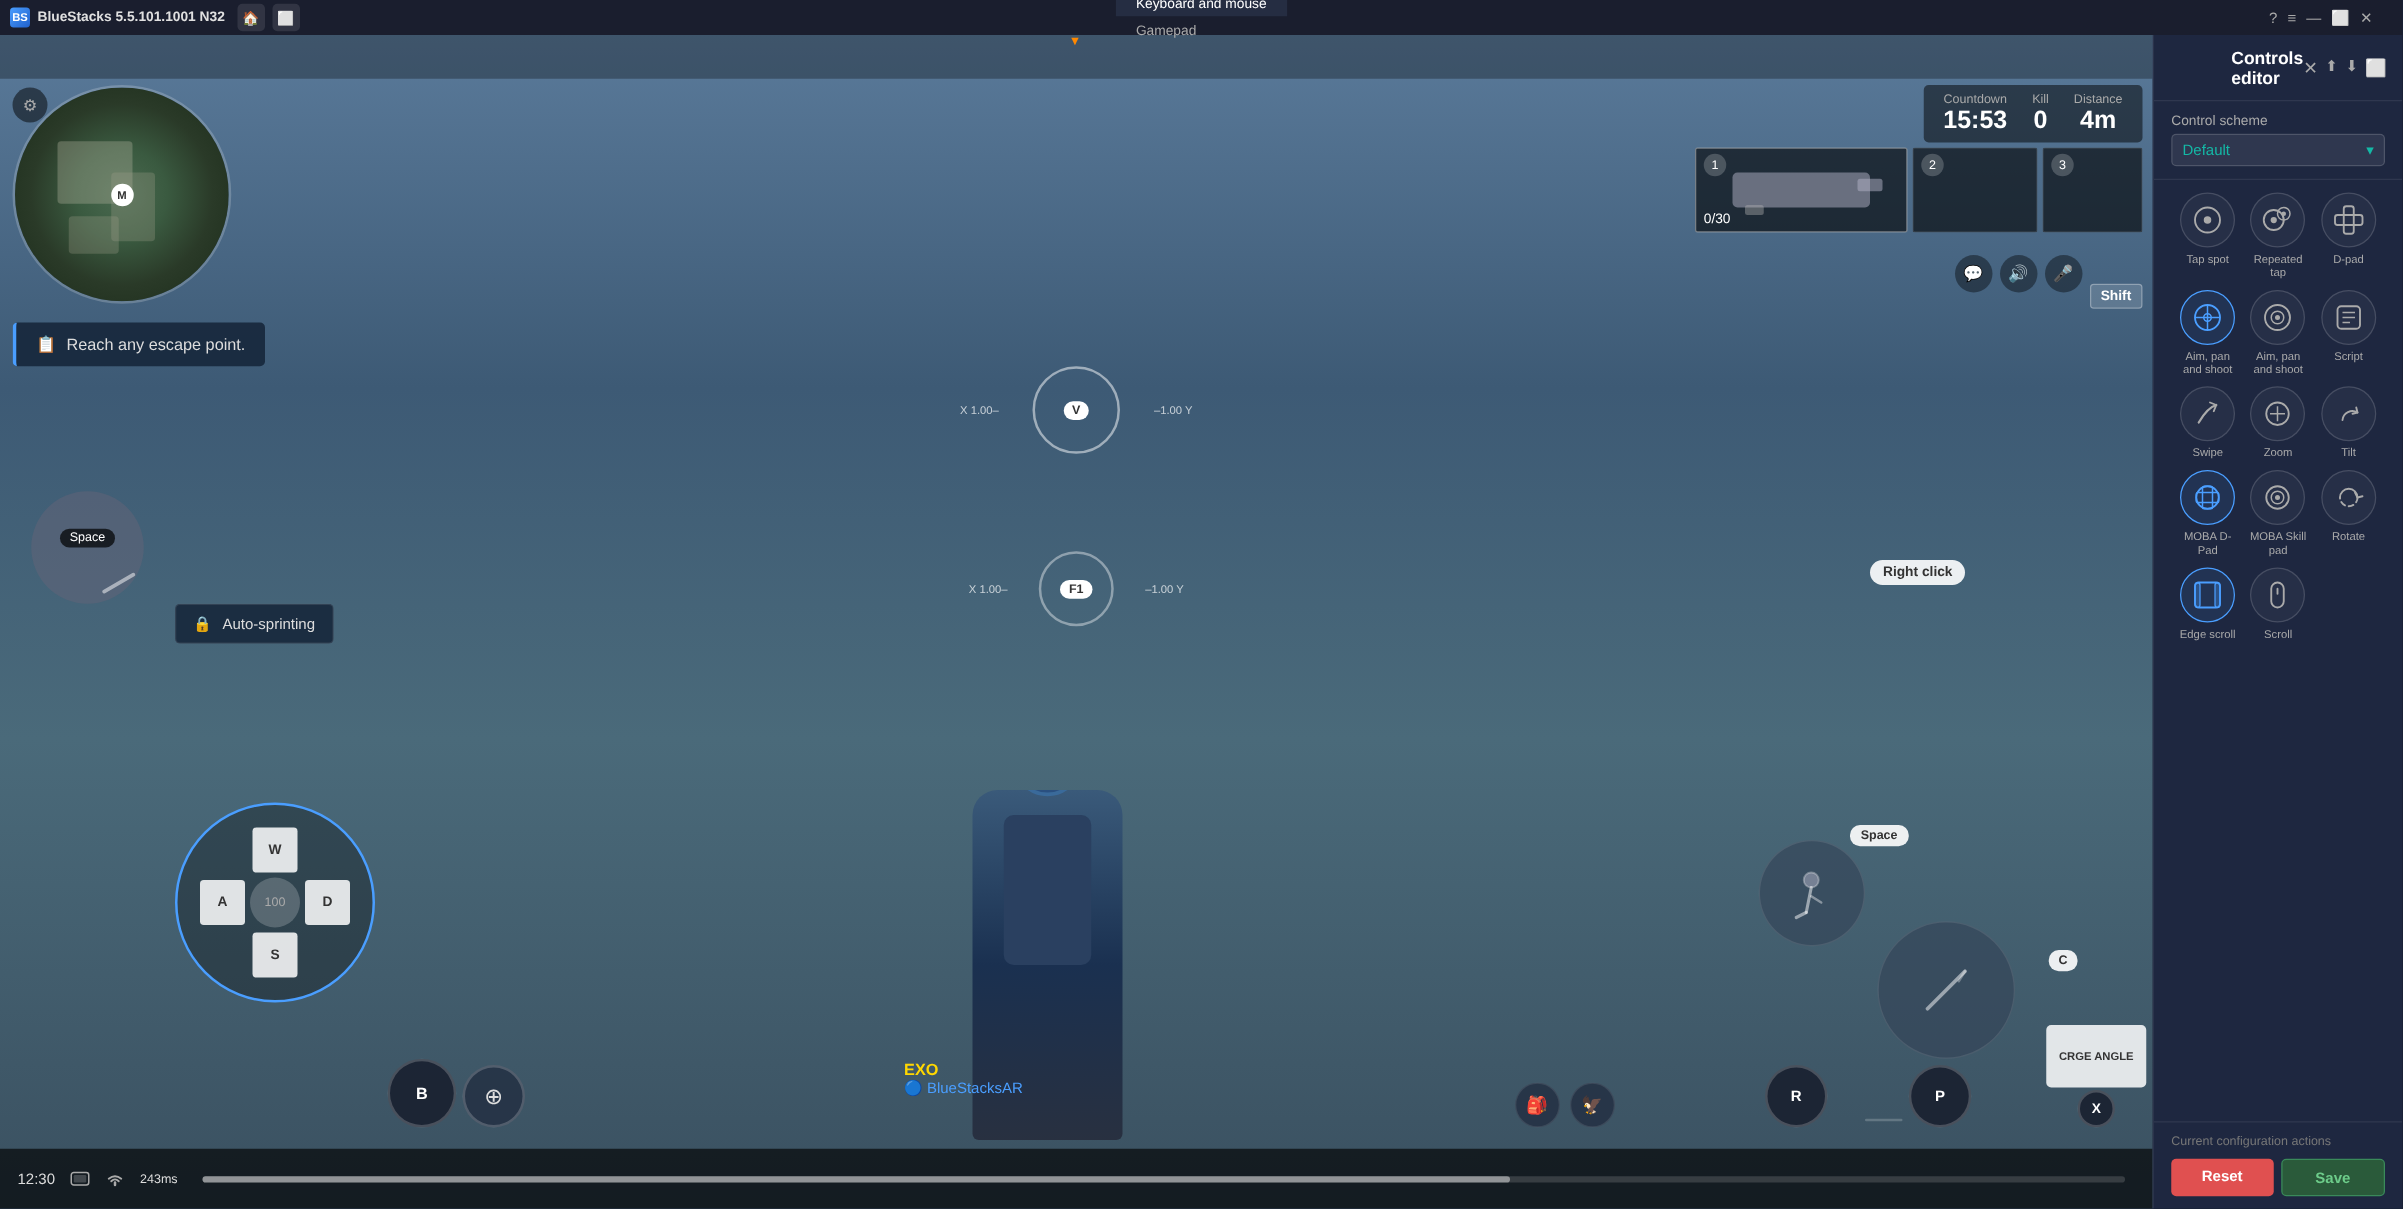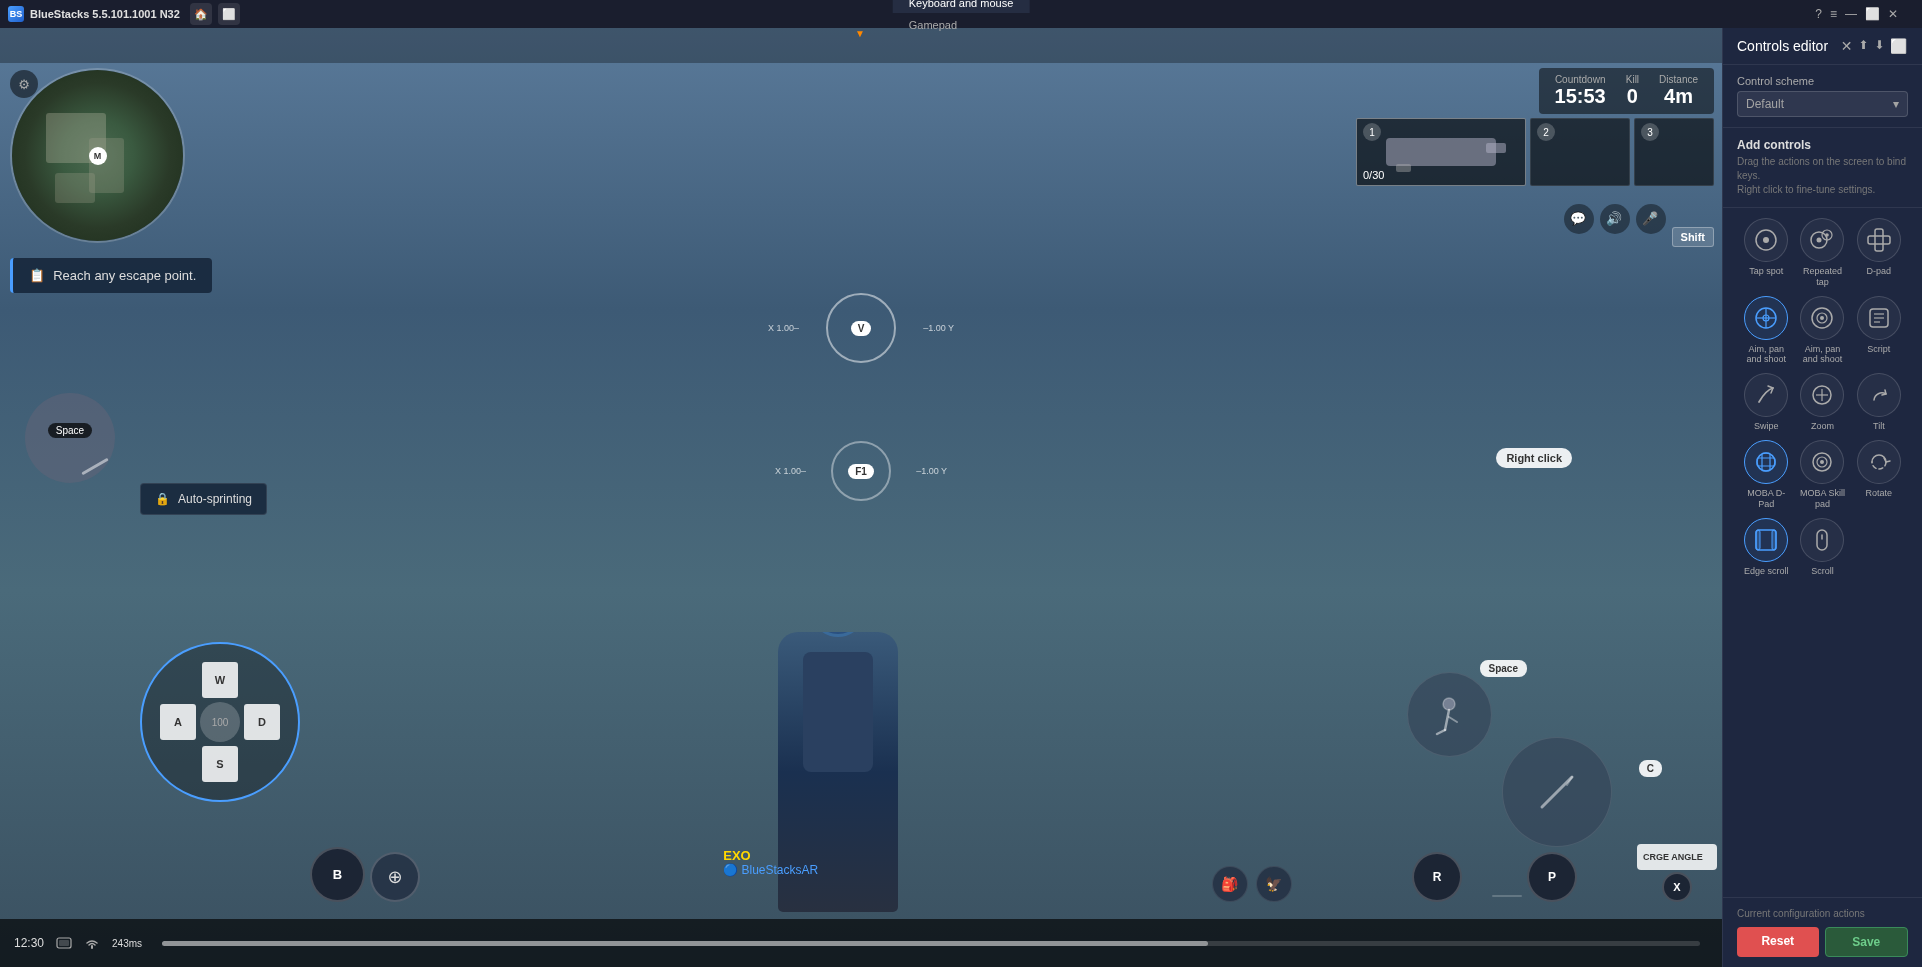--- a/index.html
+++ b/index.html
@@ -412,21 +412,22 @@
     .controls-header {
       padding: 10px 14px;
       border-bottom: 1px solid rgba(255,255,255,0.08);
       display: flex;
       align-items: center;
       justify-content: space-between;
     }
     .controls-title {
       color: #fff;
       font-size: 14px;
-      font-weight: 400;
+      font-weight: 700;
+      margin-left: 48px;
     }
     .controls-header-icons {
       display: flex; gap: 6px;
     }
     .controls-header-icon {
       color: #aaa; font-size: 14px; cursor: pointer;
     }
     .controls-section {
       padding: 10px 14px;
       border-bottom: 1px solid rgba(255,255,255,0.08);
@@ -439,21 +440,21 @@
     .control-scheme-row {
       display: flex;
       align-items: center;
       gap: 6px;
     }
     .scheme-select {
       flex: 1;
       background: rgba(255,255,255,0.08);
       border: 1px solid rgba(255,255,255,0.15);
       border-radius: 4px;
-      color: #a3a3a3;
+      color: #14b8a6;
       padding: 5px 8px;
       font-size: 12px;
       cursor: pointer;
       display: flex; align-items: center; justify-content: space-between;
     }
     .add-controls-section {
       padding: 10px 14px;
       border-bottom: 1px solid rgba(255,255,255,0.08);
     }
     .add-controls-title {
@@ -727,21 +728,21 @@
       <span style="color:#fff;font-size:12px;font-weight:bold;">R</span>
     </div>
 
     <div style="position:absolute;bottom:70px;right:200px;width:30px;height:2px;background:rgba(255,255,255,0.2);border-radius:1px;"></div>
 
     <div style="position:absolute;bottom:65px;right:145px;width:50px;height:50px;background:rgba(20,25,40,0.8);border-radius:50%;border:2px solid rgba(255,255,255,0.2);display:flex;align-items:center;justify-content:center;">
       <span style="color:#fff;font-size:12px;font-weight:bold;">P</span>
     </div>
 
     <div style="position:absolute;bottom:65px;right:5px;width:80px;">
-      <div style="background:rgba(255,255,255,0.85);color:#333;padding:8px 6px;border-radius:4px;font-size:9px;font-weight:bold;text-align:left;">CRGE ANGLE</div>
+      <div style="background:rgba(255,255,255,0.85);color:#333;padding:20px 6px;border-radius:4px;font-size:9px;font-weight:bold;text-align:center;">CRGE ANGLE</div>
       <div style="display:flex;justify-content:center;margin-top:2px;">
         <div style="background:rgba(20,25,40,0.8);border-radius:50%;width:30px;height:30px;border:2px solid rgba(255,255,255,0.2);display:flex;align-items:center;justify-content:center;">
           <span style="color:#fff;font-size:11px;font-weight:bold;">X</span>
         </div>
       </div>
     </div>
 
     <div style="position:absolute;bottom:0;left:0;right:0;height:48px;background:rgba(0,0,0,0.65);display:flex;align-items:center;padding:0 14px;gap:12px;">
       <span style="color:#ddd;font-size:12px;">12:30</span>
       <svg width="16" height="14">
@@ -776,24 +777,20 @@
     <div class="controls-section">
       <div class="controls-section-title">Control scheme</div>
       <div class="control-scheme-row">
         <div class="scheme-select">
           <span>Default</span>
           <span>▾</span>
         </div>
       </div>
     </div>
 
-    <div class="add-controls-section">
-      <div class="add-controls-title">Add controls</div>
-      <div class="add-controls-desc">Drag the actions on the screen to bind keys.<br>Right click to fine-tune settings.</div>
-    </div>
 
     <div class="controls-grid">
 
       <div class="control-item">
         <div class="control-icon">
           <svg width="26" height="26" viewBox="0 0 26 26">
               <circle cx="13" cy="13" r="10" fill="none" stroke="#aaa" stroke-width="1.5"></circle>
               <circle cx="13" cy="13" r="3" fill="#aaa"></circle>
             </svg>
         </div>

